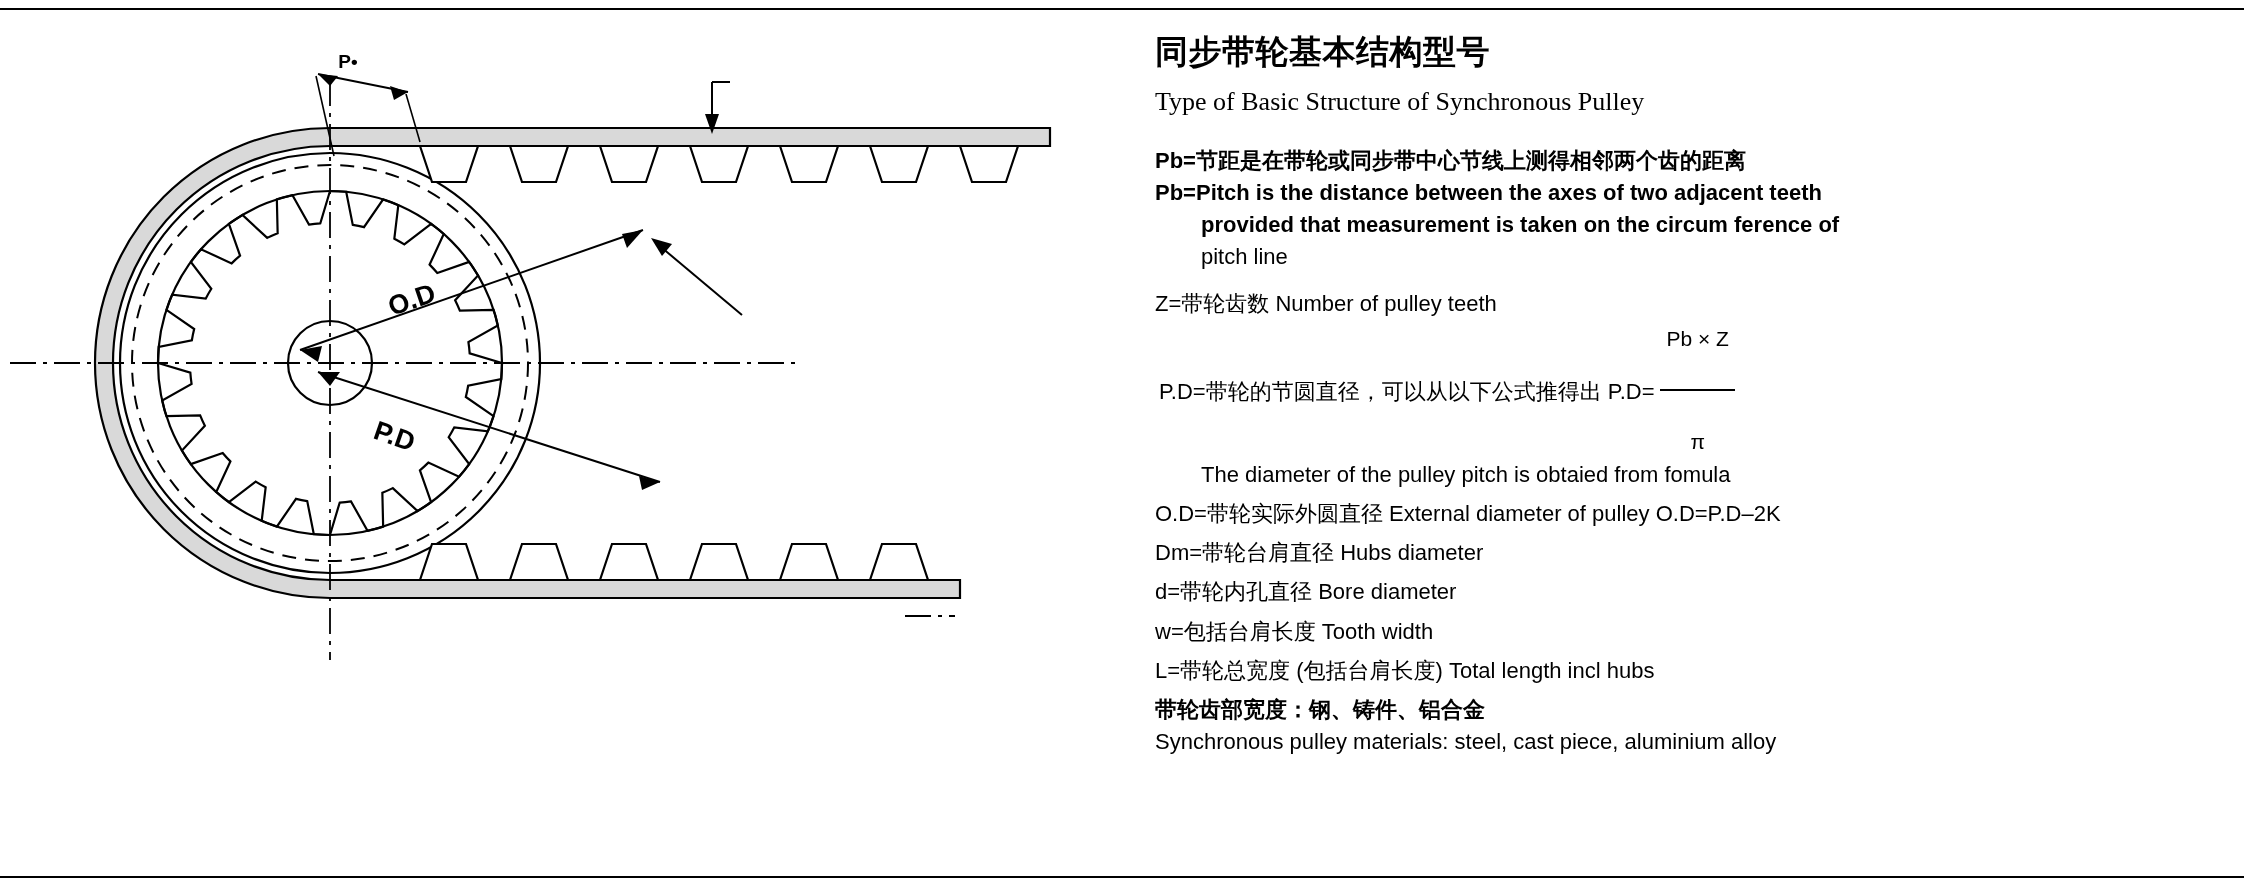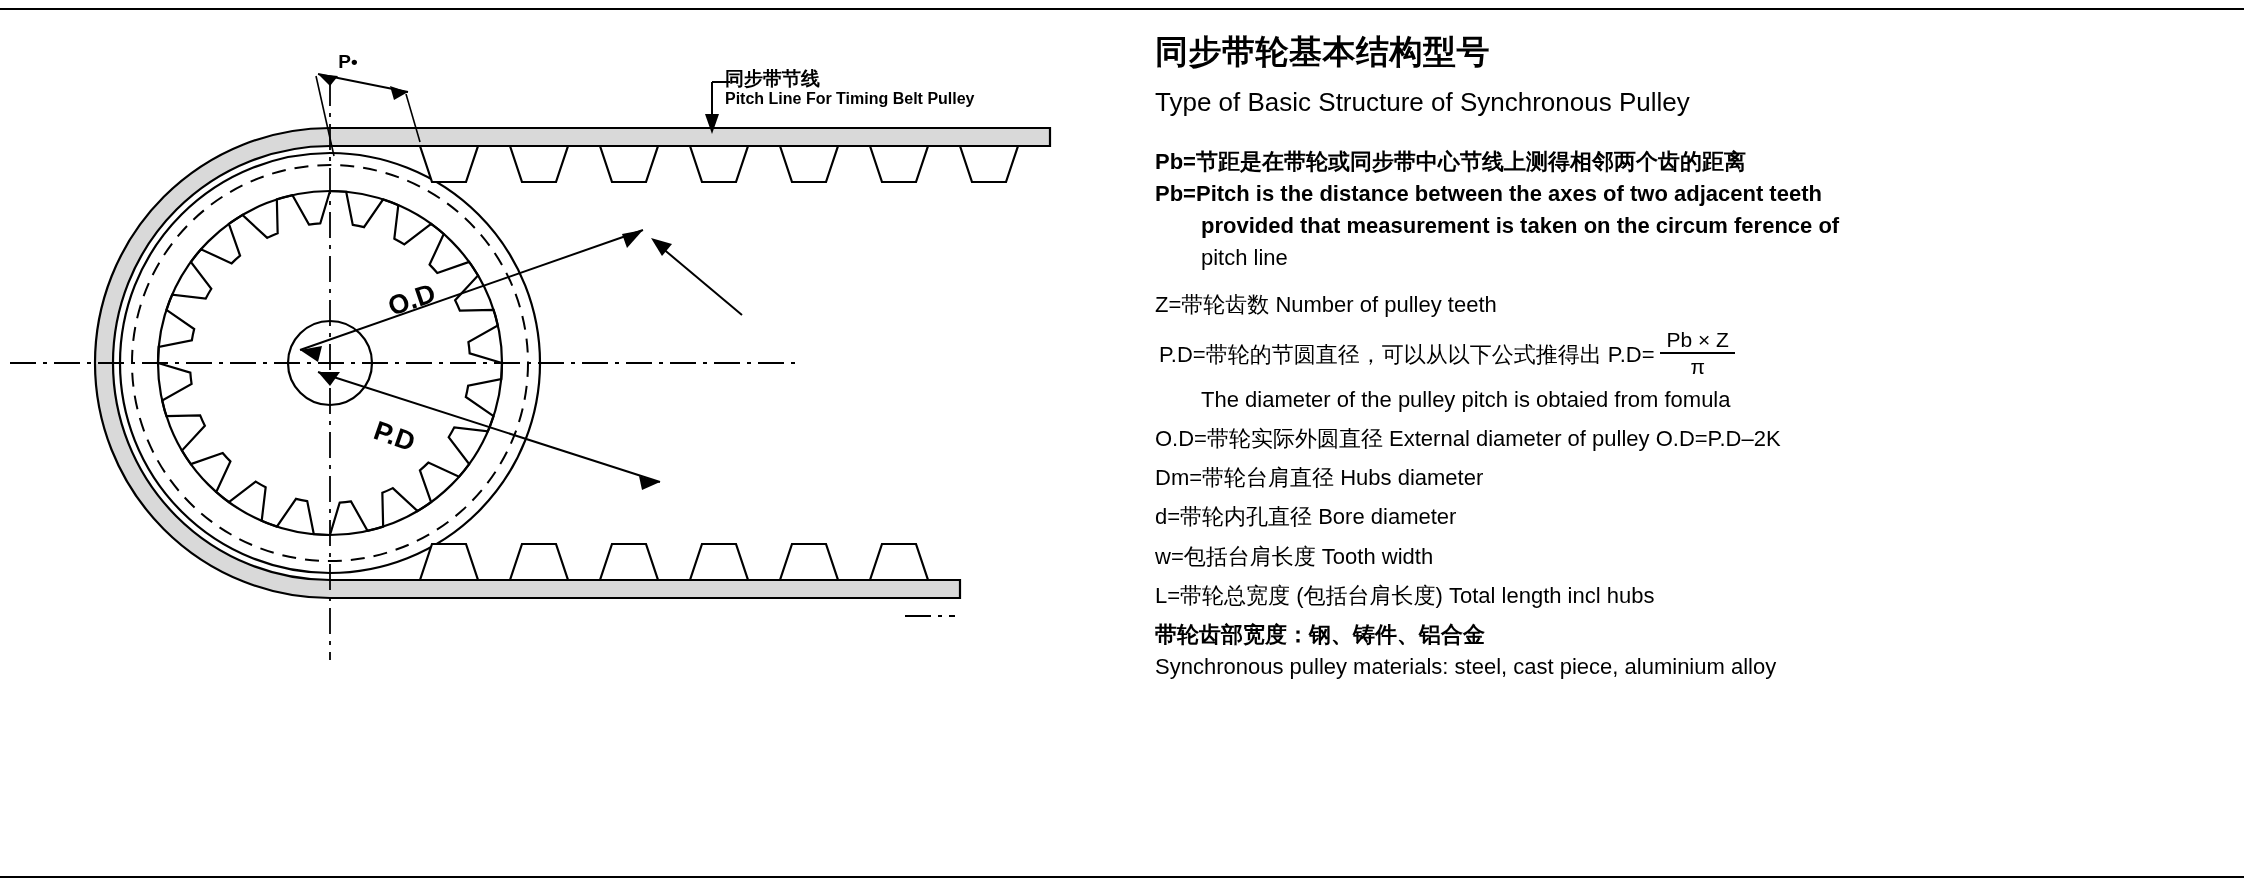--- a/index.html
+++ b/index.html
@@ -78,20 +78,21 @@
   .title-cn {
     font-size: 33px;
     font-weight: 700;
     letter-spacing: 0.5px;
     margin: 0 0 6px 0;
   }
   .title-en {
     font-size: 26px;
     font-weight: 400;
     margin: 12px 0 30px 0;
+    font-family: Liberation Serif, serif;
   }
   .para {
     font-size: 22px;
     line-height: 1.28;
     margin: 0 0 11px 0;
   }
   .para.tight { margin-bottom: 4px; font-weight: bold; }
   .indent1 { padding-left: 46px; }
   .gap-before { margin-top: 18px; }
 
@@ -102,20 +103,21 @@
     margin: 0 0 6px 4px;
   }
   .frac {
     display: inline-flex;
     flex-direction: column;
     align-items: center;
     justify-content: center;
     margin-left: 6px;
     position: relative;
     top: -2px;
+    gap: 38px;
   }
   .frac .num {
     font-size: 21px;
     padding: 0 6px 1px 6px;
     line-height: 1.1;
   }
   .frac .bar {
     width: 100%;
     height: 2px;
     background: #000;
@@ -225,24 +227,20 @@
           <path d="M 420 126 L 432 162 L 466 162 L 478 126 Z" fill="#ffffff" stroke="#000000" stroke-width="2.2"></path>
           <path d="M 510 126 L 522 162 L 556 162 L 568 126 Z" fill="#ffffff" stroke="#000000" stroke-width="2.2"></path>
           <path d="M 600 126 L 612 162 L 646 162 L 658 126 Z" fill="#ffffff" stroke="#000000" stroke-width="2.2"></path>
           <path d="M 690 126 L 702 162 L 736 162 L 748 126 Z" fill="#ffffff" stroke="#000000" stroke-width="2.2"></path>
           <path d="M 780 126 L 792 162 L 826 162 L 838 126 Z" fill="#ffffff" stroke="#000000" stroke-width="2.2"></path>
           <path d="M 870 126 L 882 162 L 916 162 L 928 126 Z" fill="#ffffff" stroke="#000000" stroke-width="2.2"></path>
           <path d="M 960 126 L 972 162 L 1006 162 L 1018 126 Z" fill="#ffffff" stroke="#000000" stroke-width="2.2"></path>
         </g>
       </svg>
 
-    <div class="dlabel" id="label-pitch-line">
-      <div class="cn">同步带节线</div>
-      <div class="en">Pitch Line For Timing Belt Pulley</div>
-    </div>
 
   </div>
 
   <div class="textcol">
     <h1 class="title-cn">同步带轮基本结构型号</h1>
     <h2 class="title-en">Type of Basic Structure of Synchronous Pulley</h2>
 
     <p class="para tight">Pb=节距是在带轮或同步带中心节线上测得相邻两个齿的距离</p>
     <p class="para tight">Pb=Pitch is the distance between the axes of two adjacent teeth</p>
     <p class="para tight indent1">provided that measurement is taken on the circum ference of</p>

